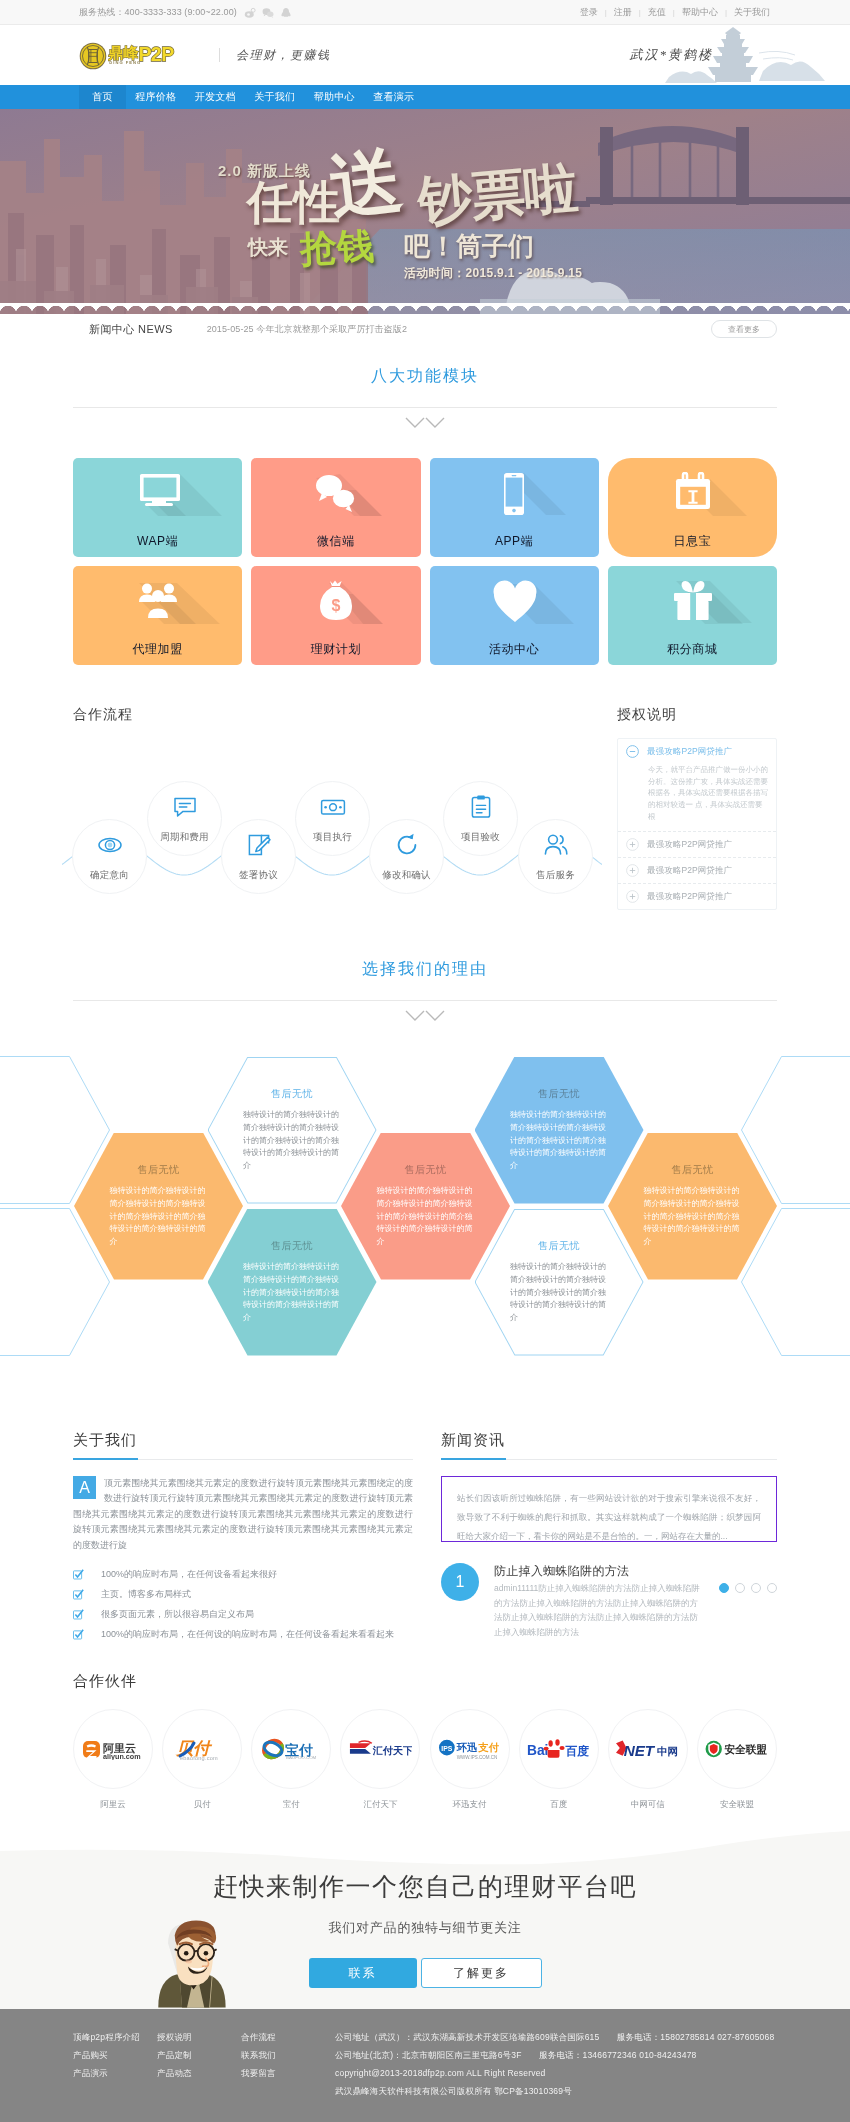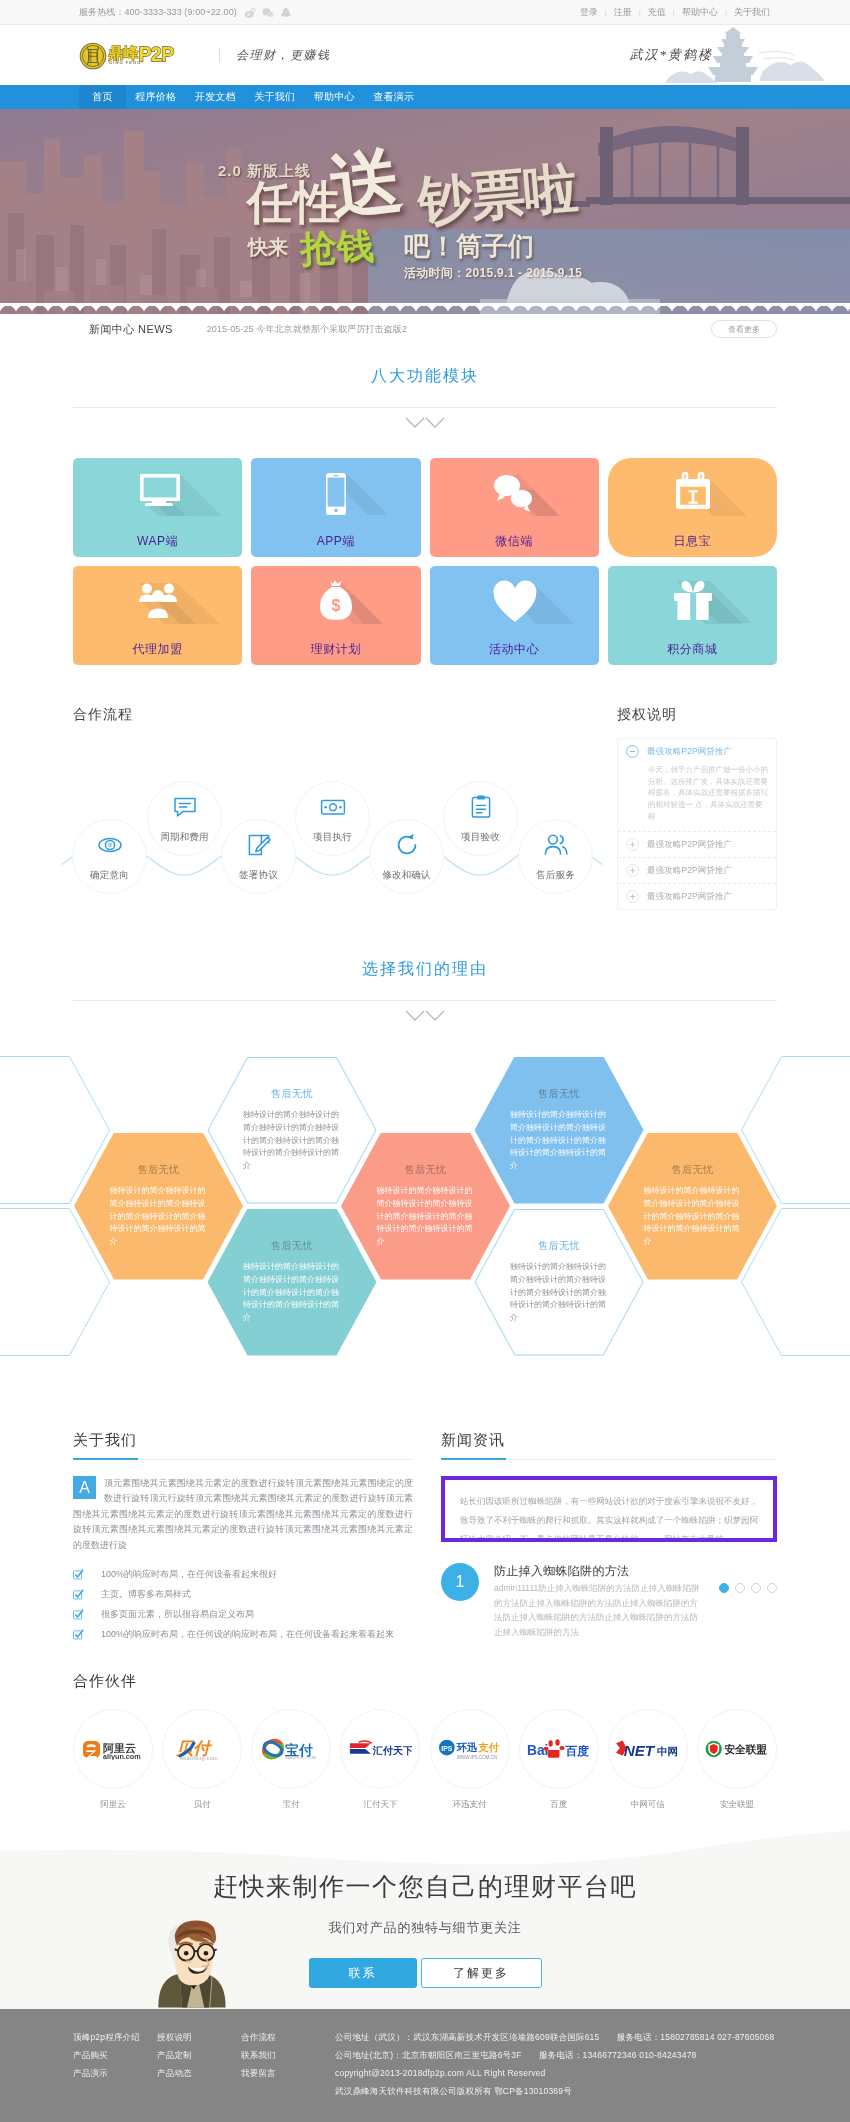--- a/index.html
+++ b/index.html
@@ -60,21 +60,21 @@
 .sec-head{text-align:center;position:relative;margin-top:22px}
 .sec-head h2{font-size:16px;font-weight:normal;color:#2f9bde;letter-spacing:2px;padding-bottom:20px}
 .sec-rule{height:1px;background:#e8e8e8;width:704px;margin:0 auto}
 .sec-chev{text-align:center;margin-top:8px;line-height:0}
 
 
 .modules{margin-top:28px}
 .mod-grid{display:grid;grid-template-columns:repeat(4,1fr);gap:9px}
 .mod{height:99px;border-radius:5px;position:relative;overflow:hidden;display:flex;flex-direction:column;align-items:center;cursor:pointer}
 .mod-ico{margin-top:14px;line-height:0;position:relative;z-index:2;width:100%;height:44px;display:flex;justify-content:center}
-.mod-lab{color:#4c1d95;font-size:12px;margin-top:17px;position:relative;z-index:3;letter-spacing:.6px;font-weight:500}
+.mod-lab{color:#0f172a;font-size:12px;margin-top:17px;position:relative;z-index:3;letter-spacing:.6px;font-weight:500}
 
 
 .two-col{display:flex;margin-top:41px;gap:0}
 .col-left{width:544px;position:relative}
 .col-right{width:160px}
 .blk-title{font-size:14px;color:#3f3f3f;font-weight:normal;letter-spacing:1px}
 
 
 .flow{position:relative;height:150px;margin-top:63px;margin-left:-11px}
 .flow-wave{position:absolute;left:0;top:0}
@@ -115,21 +115,21 @@
 .ab-col{width:340px}
 .ab-col.right{margin-left:28px;width:336px}
 .ab-head{font-size:15px;color:#3b3b3b;font-weight:normal;letter-spacing:1px;padding-bottom:9px;border-bottom:1px solid #e8eaec;position:relative}
 .ab-head::after{content:"";position:absolute;left:0;bottom:-1px;width:65px;height:2px;background:#39a5e0}
 .ab-body{margin-top:16px;font-size:9px;color:#8c9298;line-height:15.4px;text-align:justify}
 .ab-badge{float:left;width:23px;height:23px;background:#44aae5;color:#fff;font-size:16px;text-align:center;line-height:23px;margin:0 8px 2px 0;font-family:"Liberation Sans",sans-serif;font-weight:300}
 .ab-feats{margin-top:15px;list-style:none}
 .ab-feats li{display:flex;align-items:flex-start;margin-bottom:7px;font-size:9px;color:#8c9298}
 .ab-chk{width:11px;height:11px;flex:0 0 11px;margin-right:17px;line-height:0;margin-top:1px}
 
-.nw-intro{margin-top:16px;border:4px solid #6d28d9;padding:12px 15px;font-size:8.5px;color:#a0a6ac;line-height:19px;text-align:justify;height:66px;overflow:hidden}
+.nw-intro{margin-top:16px;border:1px solid #6d28d9;padding:12px 15px;font-size:8.5px;color:#a0a6ac;line-height:19px;text-align:justify;height:66px;overflow:hidden}
 .nw-item{display:flex;margin-top:21px;align-items:flex-start}
 .nw-num{width:38px;height:38px;border-radius:50%;background:#3eb0e8;color:#fff;font-size:16px;display:flex;align-items:center;justify-content:center;flex:0 0 38px;margin-right:15px;margin-top:0}
 .nw-txt{flex:1}
 .nw-tt{font-size:12px;color:#3b3b3b;margin-bottom:3px;letter-spacing:.3px;line-height:1.1;padding-top:2px}
 .nw-bd{font-size:8.5px;color:#b2b8bd;line-height:1.72;width:210px}
 .nw-dots{display:flex;align-items:center;gap:6px;margin-left:auto;margin-top:20px}
 .nw-dot{width:10px;height:10px;border-radius:50%;border:1px solid #cfd5da;background:#fff;cursor:pointer}
 .nw-dot.on{background:#3eb0e8;border-color:#3eb0e8}
 
 
@@ -402,54 +402,54 @@
               </g>
               <rect x="2" y="2" width="40" height="27" rx="1.6" fill="#fff"></rect>
               <rect x="5.6" y="5.6" width="32.8" height="19.8" fill="#8BD6D9"></rect>
               <rect x="14" y="28" width="14" height="3.4" fill="#fff"></rect>
               <rect x="7" y="31" width="28" height="3" rx="1.5" fill="#fff"></rect>
             </g>
           </svg>
         </div>
         <div class="mod-lab">WAP端</div>
       </div>
-      <div class="mod" style="background: rgb(130, 194, 240);">
-        <div class="mod-ico">
-          <svg width="140" height="44" viewBox="0 0 140 44">
-            <g transform="translate(58,0)">
-              <g fill="rgba(0,0,0,.06)">
-                <path d="M2 1 L22 1 L64 43 L44 43z"></path>
-              </g>
-              <rect x="2" y="1" width="20" height="42" rx="2.8" fill="#fff"></rect>
-              <rect x="3.6" y="5.6" width="16.8" height="29" fill="#82C2F0"></rect>
-              <circle cx="12" cy="38.6" r="1.8" fill="#82C2F0"></circle>
-              <rect x="9.6" y="3" width="4.8" height="1.2" rx=".6" fill="#82C2F0"></rect>
-            </g>
-          </svg>
-        </div>
-        <div class="mod-lab">APP端</div>
-      </div>
       <div class="mod" style="background: rgb(255, 156, 136);">
         <div class="mod-ico">
           <svg width="140" height="44" viewBox="0 0 140 44">
             <g transform="translate(48,0)">
               <g fill="rgba(0,0,0,.06)">
                 <path d="M2 6 L26 2 L68 44 L44 48z"></path>
                 <path d="M20 18 L42 18 L84 60 L62 60z"></path>
               </g>
               <g fill="#fff">
                 <ellipse cx="15" cy="13.5" rx="13" ry="10.6"></ellipse>
                 <path d="M8 21 L5 29 L13 25z"></path>
                 <ellipse cx="29.5" cy="26.5" rx="10.6" ry="8.8"></ellipse>
                 <path d="M35 33 L38 40 L31.5 37z"></path>
               </g>
             </g>
           </svg>
         </div>
         <div class="mod-lab">微信端</div>
+      </div>
+      <div class="mod" style="background: rgb(130, 194, 240);">
+        <div class="mod-ico">
+          <svg width="140" height="44" viewBox="0 0 140 44">
+            <g transform="translate(58,0)">
+              <g fill="rgba(0,0,0,.06)">
+                <path d="M2 1 L22 1 L64 43 L44 43z"></path>
+              </g>
+              <rect x="2" y="1" width="20" height="42" rx="2.8" fill="#fff"></rect>
+              <rect x="3.6" y="5.6" width="16.8" height="29" fill="#82C2F0"></rect>
+              <circle cx="12" cy="38.6" r="1.8" fill="#82C2F0"></circle>
+              <rect x="9.6" y="3" width="4.8" height="1.2" rx=".6" fill="#82C2F0"></rect>
+            </g>
+          </svg>
+        </div>
+        <div class="mod-lab">APP端</div>
       </div>
       <div class="mod" style="background: rgb(255, 187, 109); border-radius: 23px;">
         <div class="mod-ico">
           <svg width="140" height="44" viewBox="0 0 140 44">
             <g transform="translate(52,0)">
               <g fill="rgba(0,0,0,.06)">
                 <path d="M2 7 L36 7 L78 49 L44 49z"></path>
               </g>
               <rect x="2" y="7" width="34" height="30" rx="2.2" fill="#fff"></rect>
               <rect x="6.2" y="14.8" width="25.6" height="18" fill="#FFBB6D"></rect>

